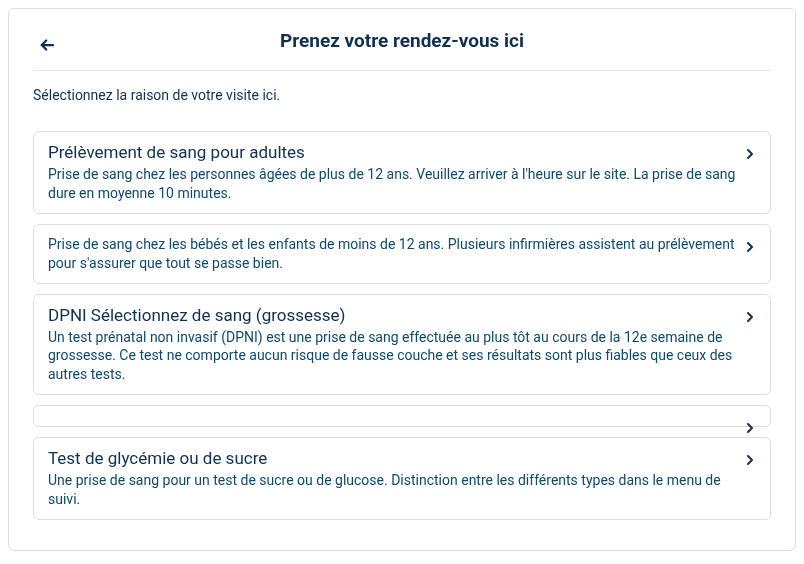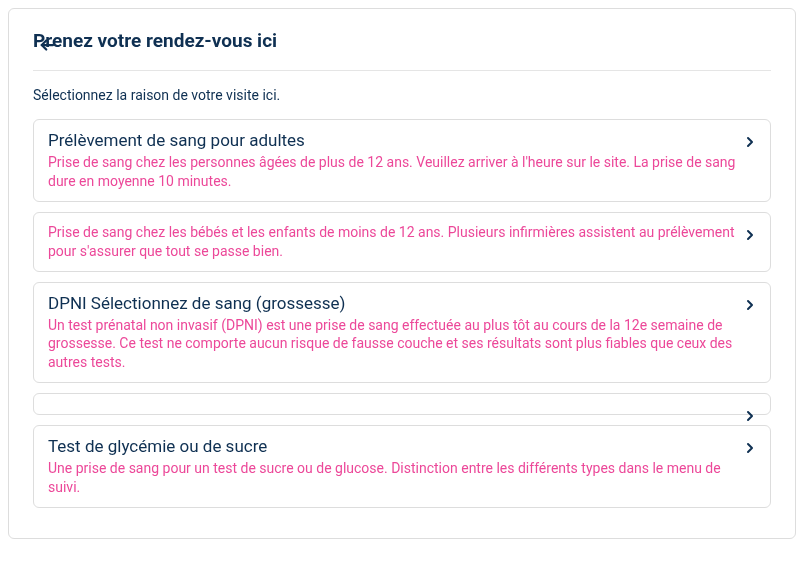--- a/index.html
+++ b/index.html
@@ -35,49 +35,49 @@
       top: 2px;
       cursor: pointer;
       display: flex;
       align-items: center;
       justify-content: center;
       width: 28px;
       height: 28px;
     }
     .header-title {
       flex: 1;
-      text-align: left;
+      text-align: center;
       font-size: 19px;
       font-weight: 700;
       color: #0f3052;
     }
     .instruction {
       font-size: 14px;
       color: #0f3052;
-      margin-bottom: 16px;
+      margin-bottom: 28px;
     }
     .option-card {
       border: 1px solid #ddd;
       border-radius: 6px;
       padding: 10px 14px;
       margin-bottom: 10px;
       cursor: pointer;
       position: relative;
       background: #fff;
     }
     .option-title {
       font-size: 17px;
       font-weight: 400;
       color: #0f3052;
       margin-bottom: 3px;
       padding-right: 28px;
     }
     .option-desc {
       font-size: 14px;
-      color: #ec4899;
+      color: #0c4a6e;
       line-height: 1.35;
       padding-right: 12px;
     }
     .chevron {
       position: absolute;
       right: 12px;
       top: 14px;
     }
     .options-list {
       margin-bottom: 6px;

